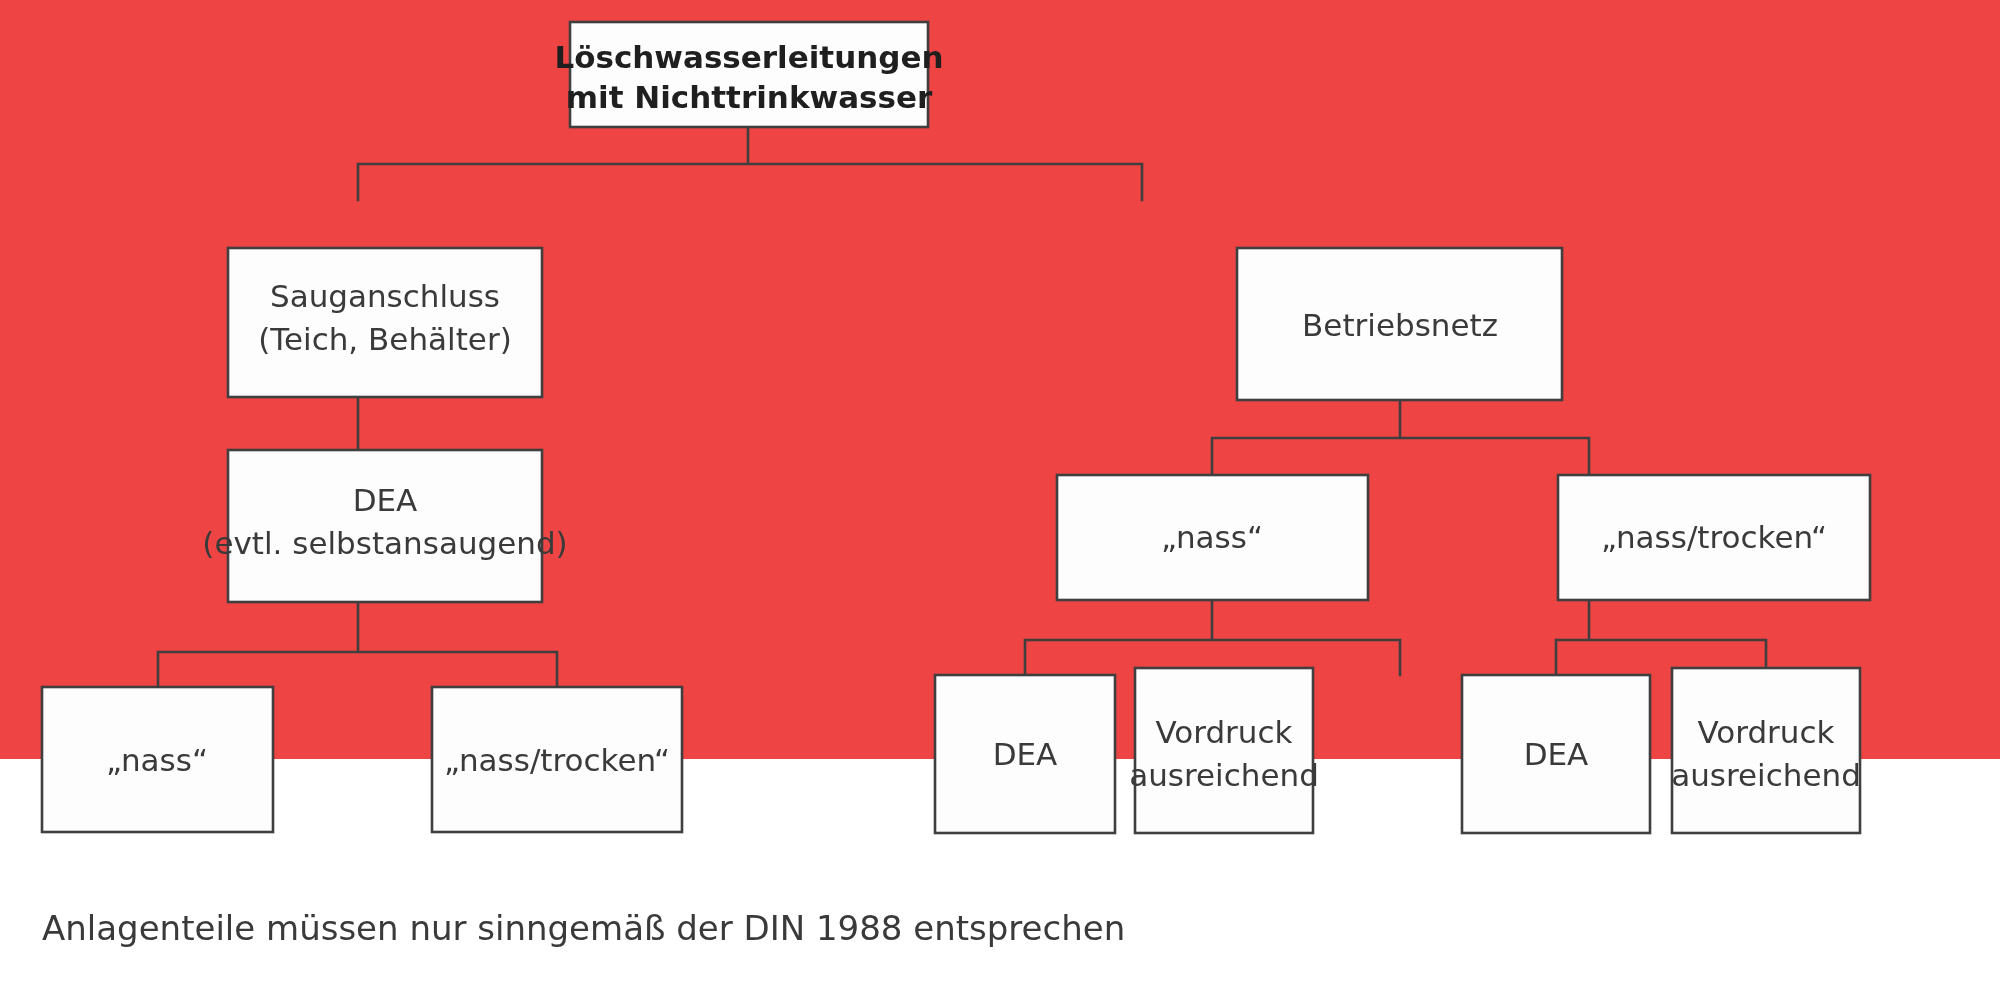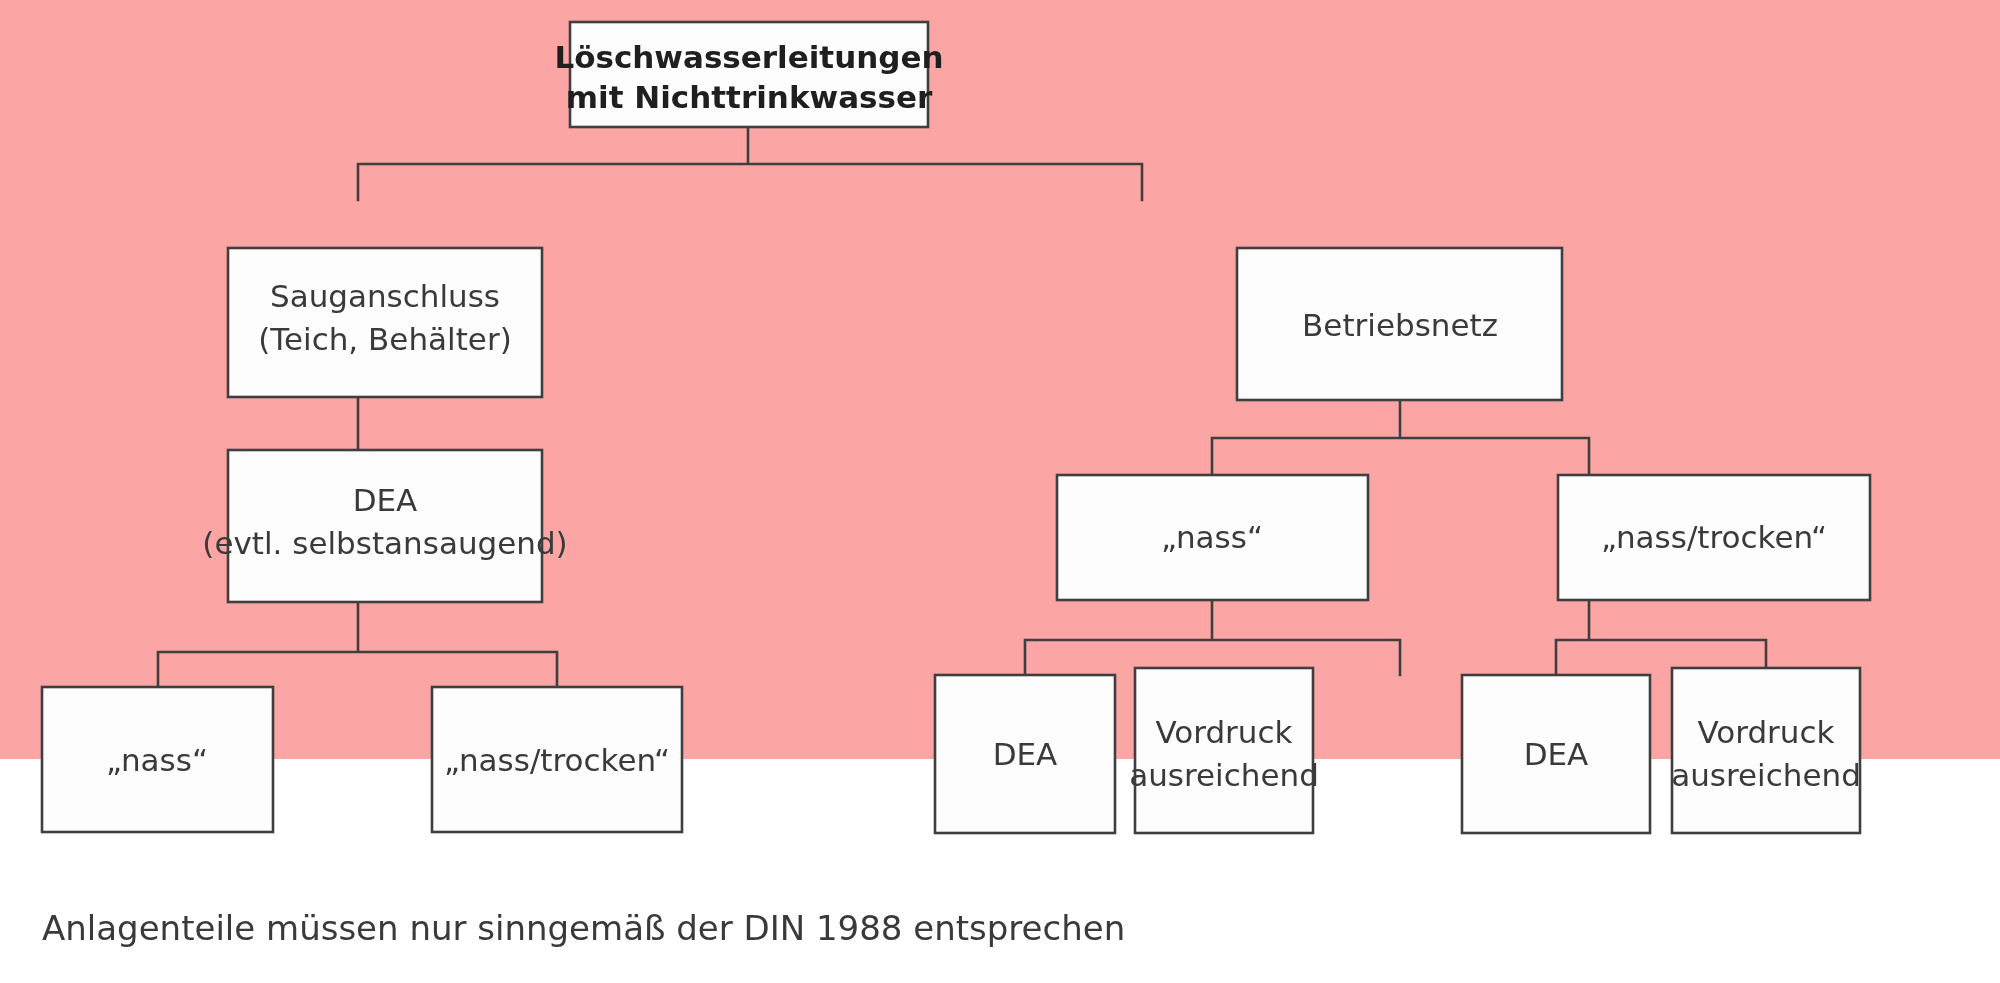--- a/index.html
+++ b/index.html
@@ -11,21 +11,21 @@
     width: 2000px;
     height: 983px;
     font-family: "DejaVu Sans", "Liberation Sans", sans-serif;
     color: #3a3a3a;
     overflow: hidden;
   }
   #diagram-root {
     position: relative;
     width: 2000px;
     height: 759px;
-    background: #fca5a5;
+    background: #ef4444;
   }
   svg#tree-svg {
     position: absolute;
     top: 0;
     left: 0;
     width: 2000px;
     height: 983px;
     display: block;
   }
   .node-box {

